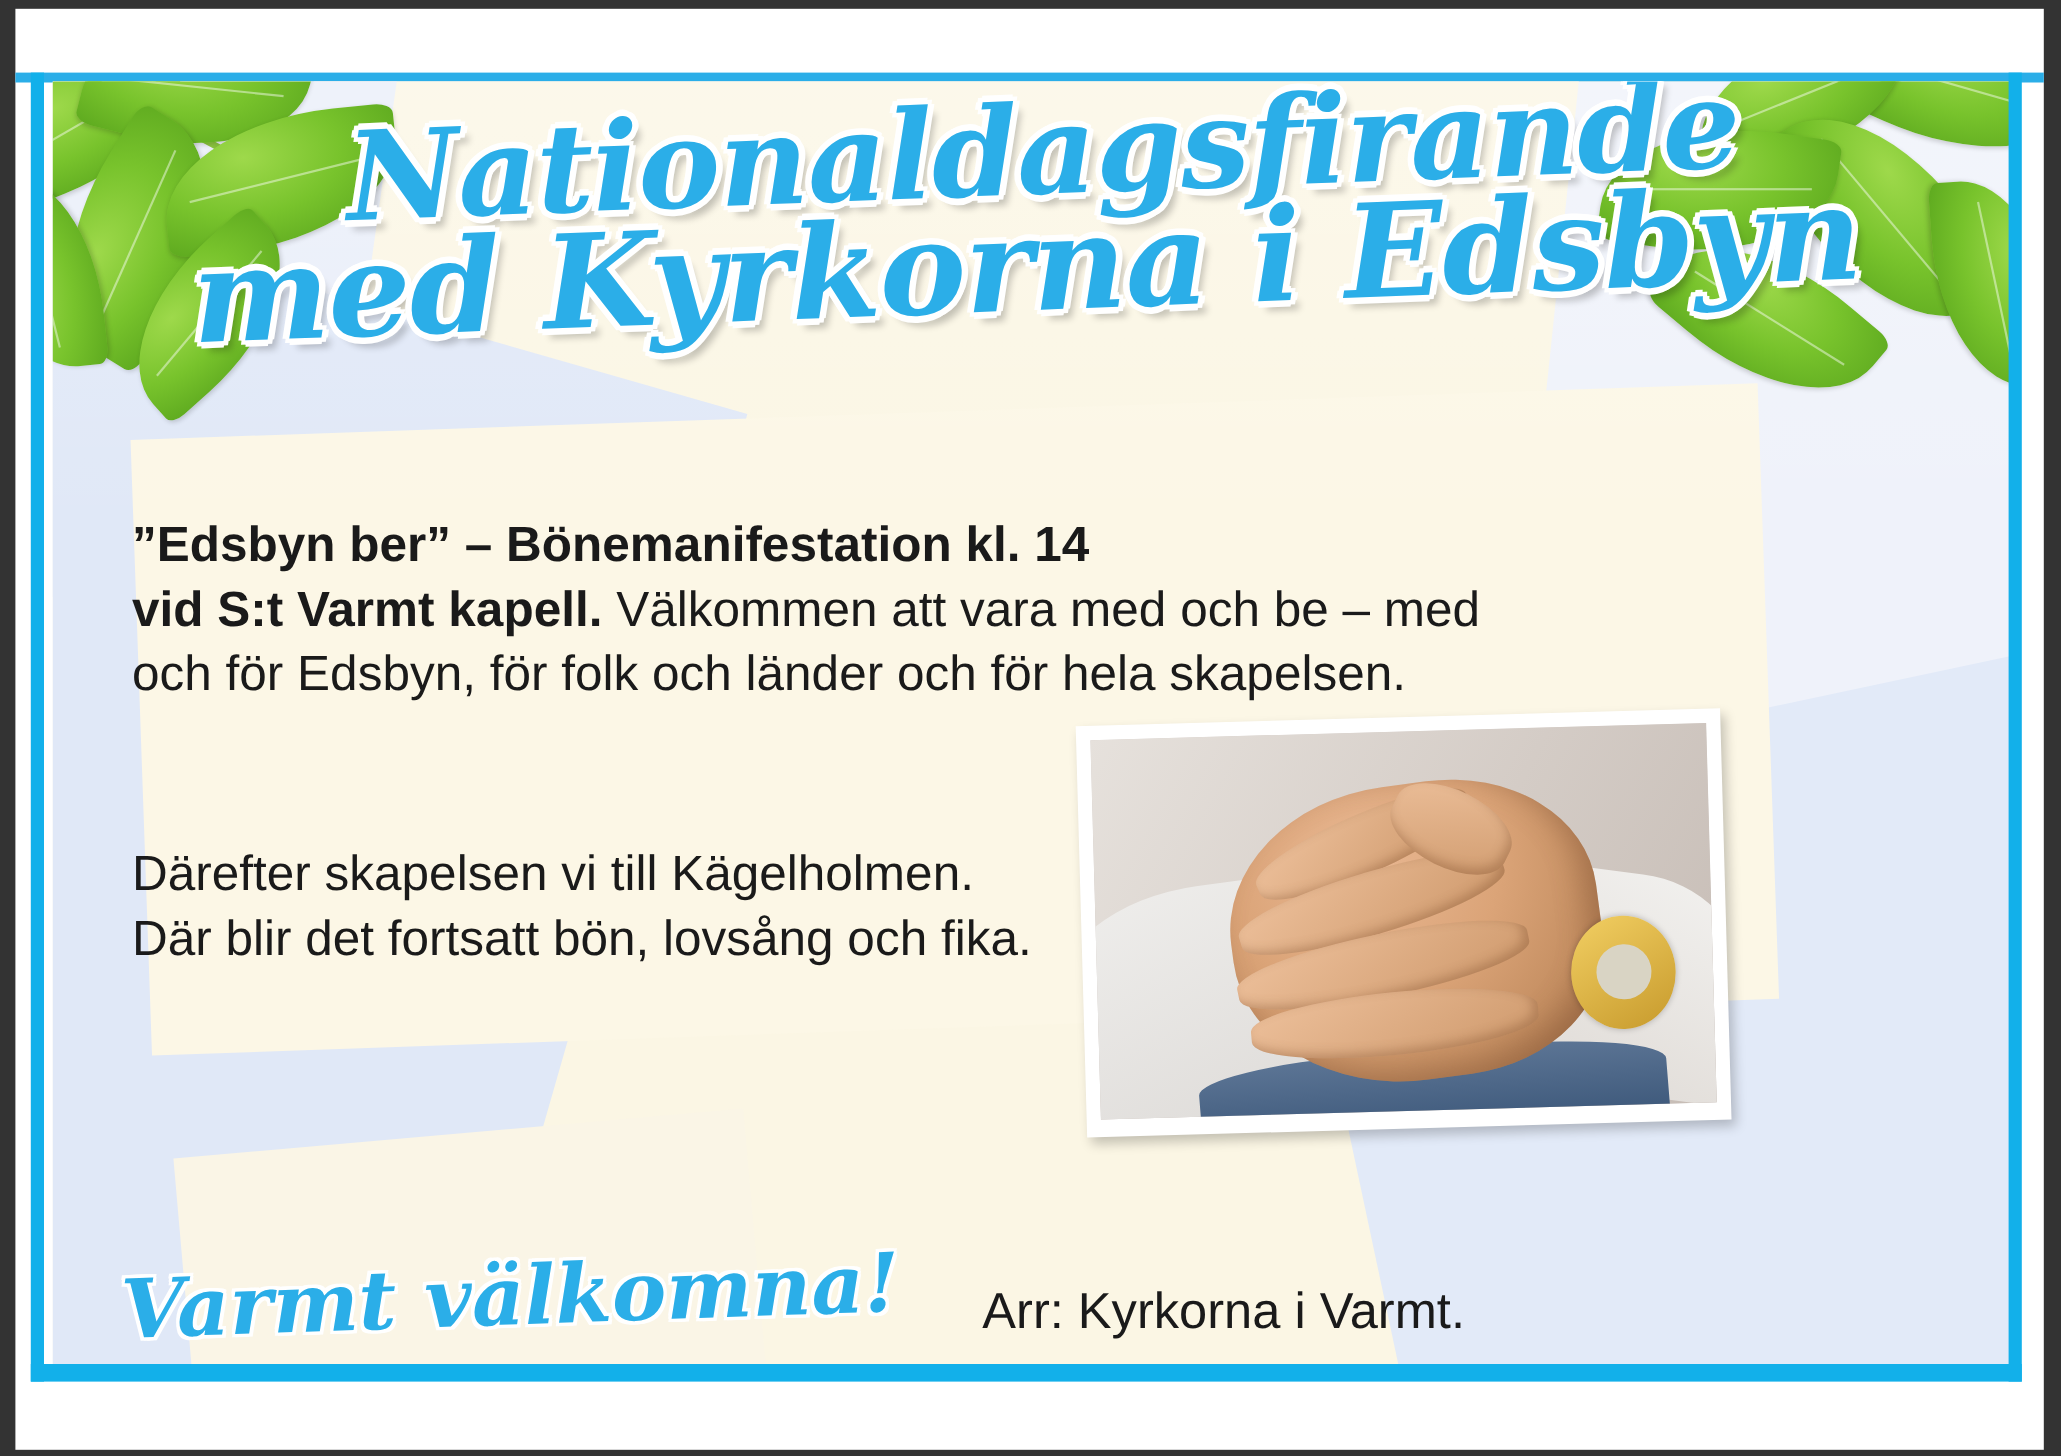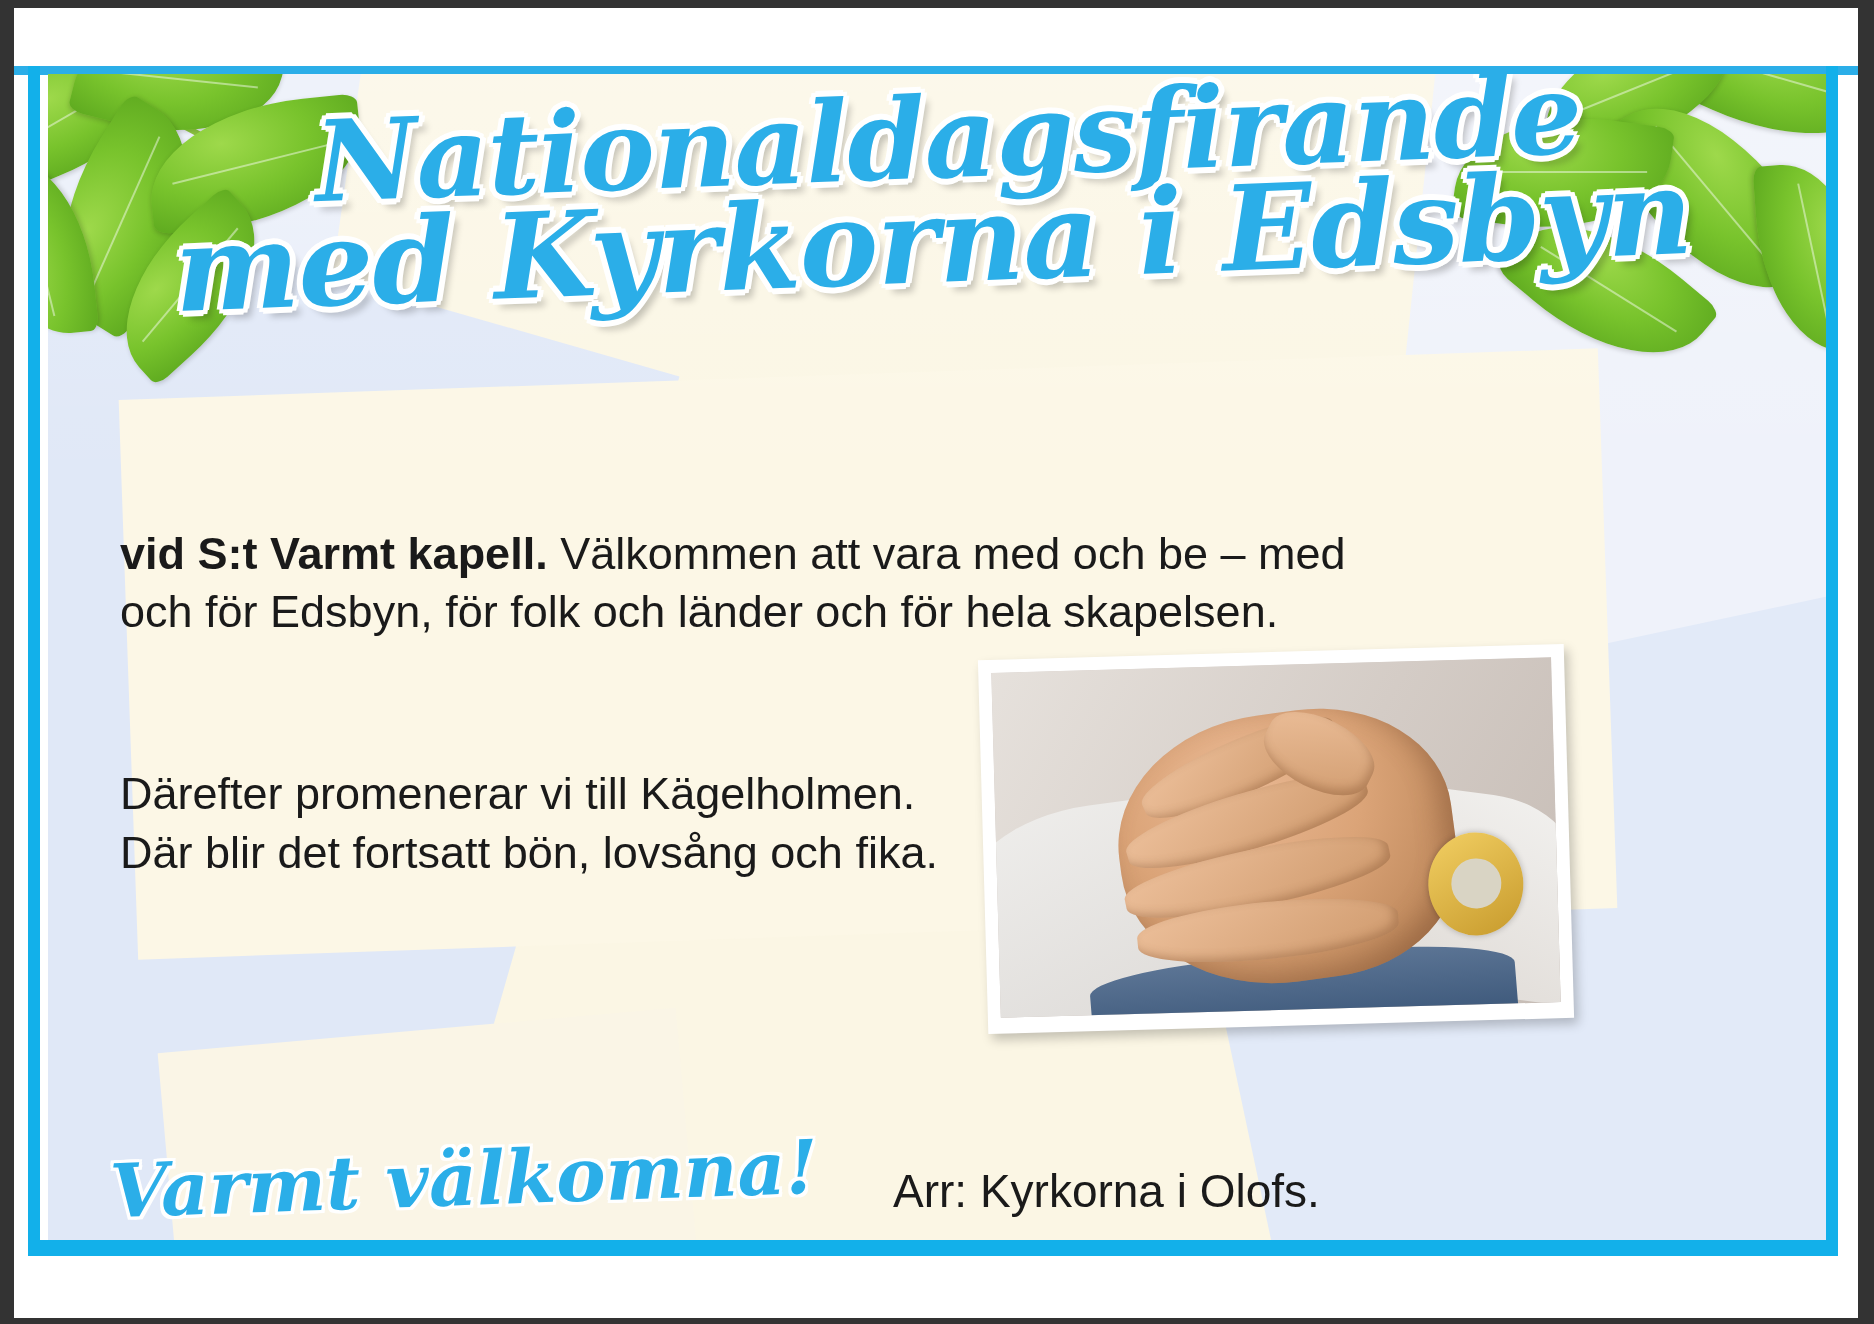--- a/index.html
+++ b/index.html
@@ -200,44 +200,44 @@
         <div class="leaf" style="right:190px;top:80px;width:210px;height:118px;transform:rotate(8deg);"></div>
         <div class="leaf" style="right:-50px;top:170px;width:190px;height:108px;transform:rotate(86deg);"></div>
         <div class="leaf" style="right:150px;top:200px;width:200px;height:112px;transform:rotate(40deg);"></div>
       </div>
 
       <div class="title-wrap">
         <div class="title-line title-1">Nationaldagsfirande</div>
         <div class="title-line title-2">med Kyrkorna i Edsbyn</div>
       </div>
 
-      <div class="body-block"><br><b> vid S:t Varmt kapell.</b><span> Välkommen att vara med och be – med och för Edsbyn, för folk och länder och för hela skapelsen.</span></div>
-
-      <div class="para2">Därefter promenerar vi till Kägelholmen. Där blir det fortsatt bön, lovsång och fika.</div>
+      <div class="body-block"><b>”Edsbyn ber”  – Bönemanifestation kl. 14</b><br><b> vid S:t Varmt kapell.</b><span> Välkommen att vara med och be – med och för Edsbyn, för folk och länder och för hela skapelsen.</span></div>
+
+      <div class="para2">Därefter skapelsen vi till Kägelholmen. Där blir det fortsatt bön, lovsång och fika.</div>
 
       <div class="photo-frame">
         <div class="photo">
           <div class="ph-wall"></div>
           <div class="ph-shirt"></div>
           <div class="ph-shirt-r"></div>
           <div class="ph-jeans"></div>
           <div class="ph-hands">
             <div class="fg" style="left:8%;top:8%;width:62%;height:20%;transform:rotate(-16deg);"></div>
             <div class="fg" style="left:2%;top:28%;width:74%;height:21%;transform:rotate(-9deg);"></div>
             <div class="fg" style="left:0%;top:49%;width:80%;height:21%;transform:rotate(-4deg);"></div>
             <div class="fg" style="left:2%;top:69%;width:78%;height:21%;transform:rotate(2deg);"></div>
             <div class="fg" style="left:46%;top:4%;width:34%;height:26%;transform:rotate(34deg);"></div>
           </div>
           <div class="ph-watch"></div>
         </div>
       </div>
 
       <div class="welcome">Varmt välkomna!</div>
 
-      <div class="arranger">Arr: Kyrkorna i Olofs.</div>
+      <div class="arranger">Arr: Kyrkorna i Varmt.</div>
 
     </div>
 
     <div class="frame-left"></div>
     <div class="frame-right"></div>
     <div class="frame-bottom"></div>
   </div>
 </div>
 
 </body></html>

